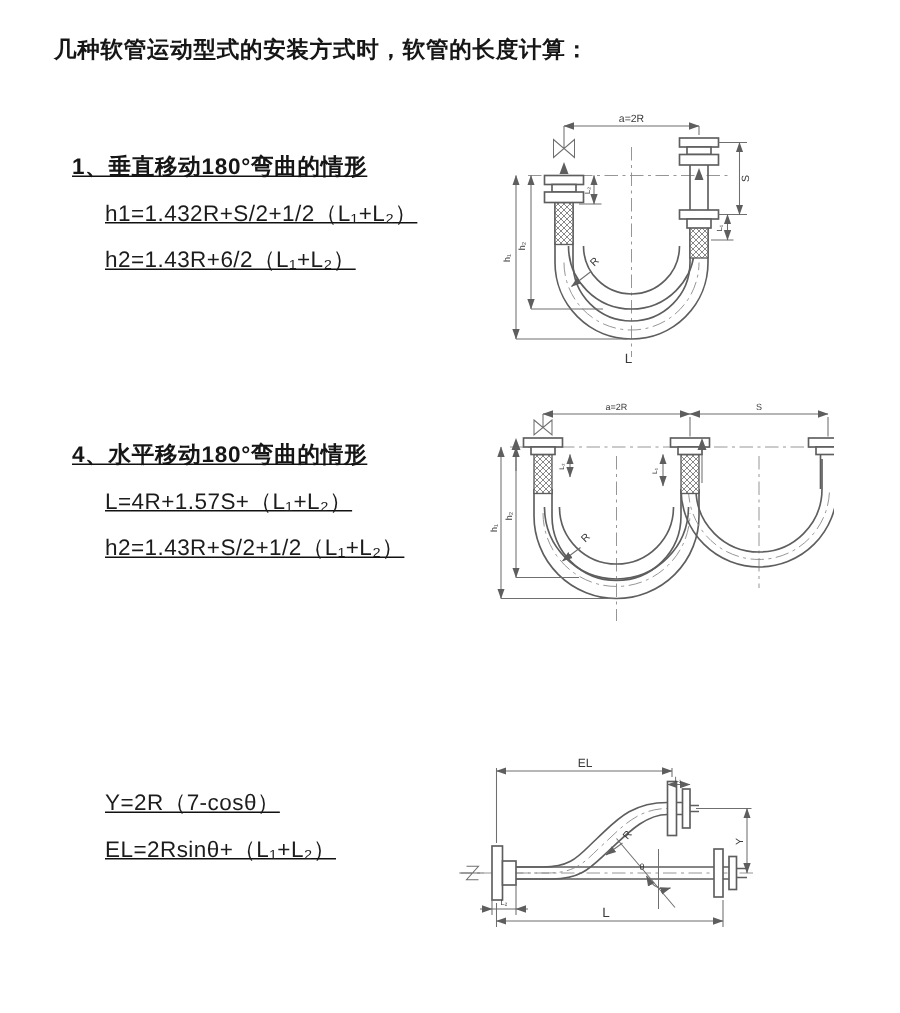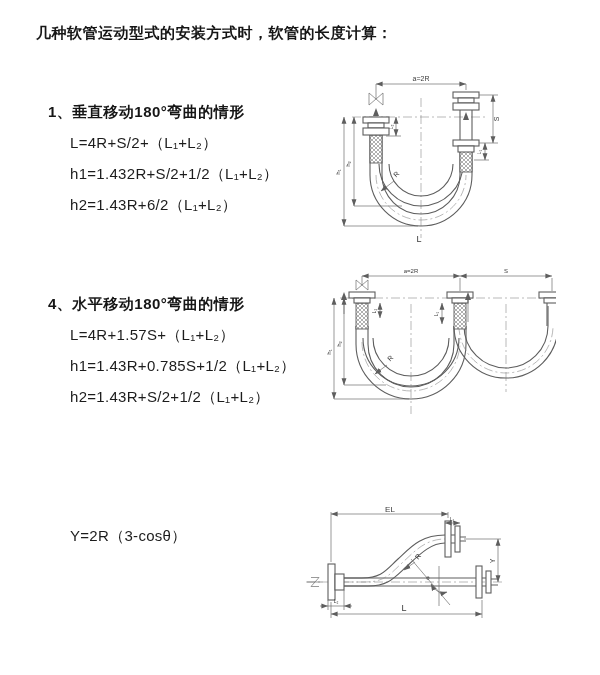--- a/index.html
+++ b/index.html
@@ -1,20 +1,20 @@
 <!DOCTYPE html>
 <html><head>
 <meta charset="utf-8">
 <style>
   html,body{margin:0;padding:0;background:#fff;}
   .page{position:relative;width:556px;height:675px;background:#ffffff;overflow:hidden;
         font-family:"Liberation Sans",sans-serif;color:#111;}
   .title{position:absolute;left:36px;top:24px;font-size:15px;font-weight:bold;
          letter-spacing:.5px;color:#161616;}
-  .sec{position:absolute;left:48px;}
+  .sec{position:absolute;left:48px;text-decoration:underline;}
   .heading{font-size:15px;font-weight:bold;letter-spacing:.5px;color:#161616;line-height:19px;}
   .formula{font-size:15px;margin:13px 0 0 22px;letter-spacing:.3px;color:#1c1c1c;line-height:18px;}
   .diagram{position:absolute;}
   svg .t{fill:none;stroke:#5e5e5e;stroke-width:1.1;}
   svg .d{fill:none;stroke:#6f6f6f;stroke-width:.7;}
   svg .c{fill:none;stroke:#8a8a8a;stroke-width:.6;stroke-dasharray:9 3 2 3;}
   svg .f{fill:#5e5e5e;stroke:none;}
   svg .w{fill:#fff;stroke:#5e5e5e;stroke-width:1.1;}
   svg .ht{fill:url(#braid);stroke:#5e5e5e;stroke-width:.9;}
   svg text{fill:#3a3a3a;font-family:"Liberation Sans",sans-serif;}
@@ -33,34 +33,33 @@
         <rect width="4" height="4" fill="#ffffff"></rect>
         <path d="M0,0 L4,4 M4,0 L0,4" stroke="#7a7a7a" stroke-width="0.6"></path>
       </pattern>
     </defs>
   </svg>
 
   <div class="title">几种软管运动型式的安装方式时，软管的长度计算：</div>
 
   <div class="sec" style="top:102px">
     <div class="heading">1、垂直移动180°弯曲的情形</div>
-    <div class="formula">L=4R+S/2+（L₁+L₂）</div>
     <div class="formula">h1=1.432R+S/2+1/2（L₁+L₂）</div>
     <div class="formula">h2=1.43R+6/2（L₁+L₂）</div>
   </div>
 
   <div class="sec" style="top:294px">
     <div class="heading">4、水平移动180°弯曲的情形</div>
     <div class="formula">L=4R+1.57S+（L₁+L₂）</div>
-    <div class="formula">h1=1.43R+0.785S+1/2（L₁+L₂）</div>
     <div class="formula">h2=1.43R+S/2+1/2（L₁+L₂）</div>
   </div>
 
   <div class="sec" style="top:514px">
-    <div class="formula">Y=2R（3-cosθ）</div>
+    <div class="formula">Y=2R（7-cosθ）</div>
+    <div class="formula">EL=2Rsinθ+（L₁+L₂）</div>
   </div>
 
   <svg class="diagram" style="left:316px;top:72px" width="265" height="172" viewBox="0 0 265 172">
     <path class="c" d="M105,26 V166"></path>
     <path class="c" d="M36,45 H170"></path>
 
     <path class="d" d="M60,12 V18 M150,12 V18"></path>
     <path class="d" d="M60,12 H150" marker-start="url(#mk)" marker-end="url(#mk)"></path>
     <text x="105" y="9" font-size="7" text-anchor="middle">a=2R</text>
 

